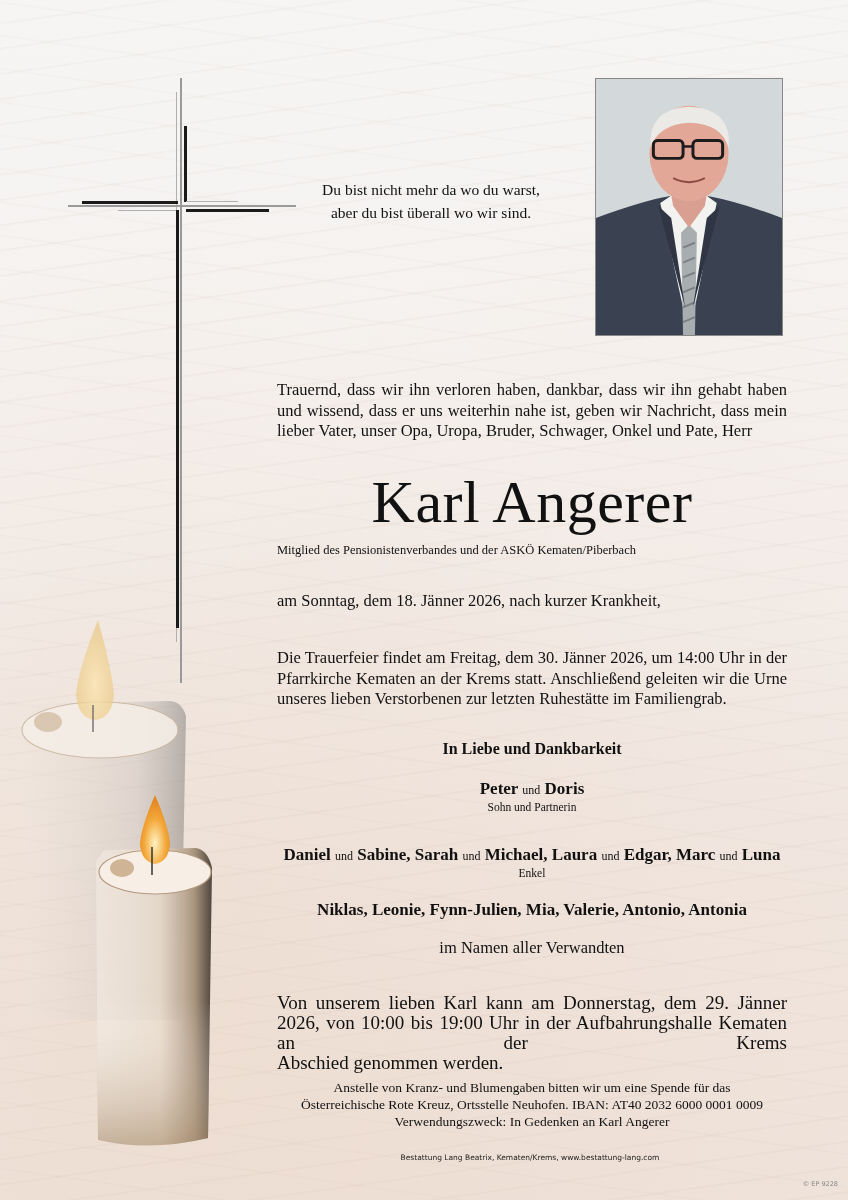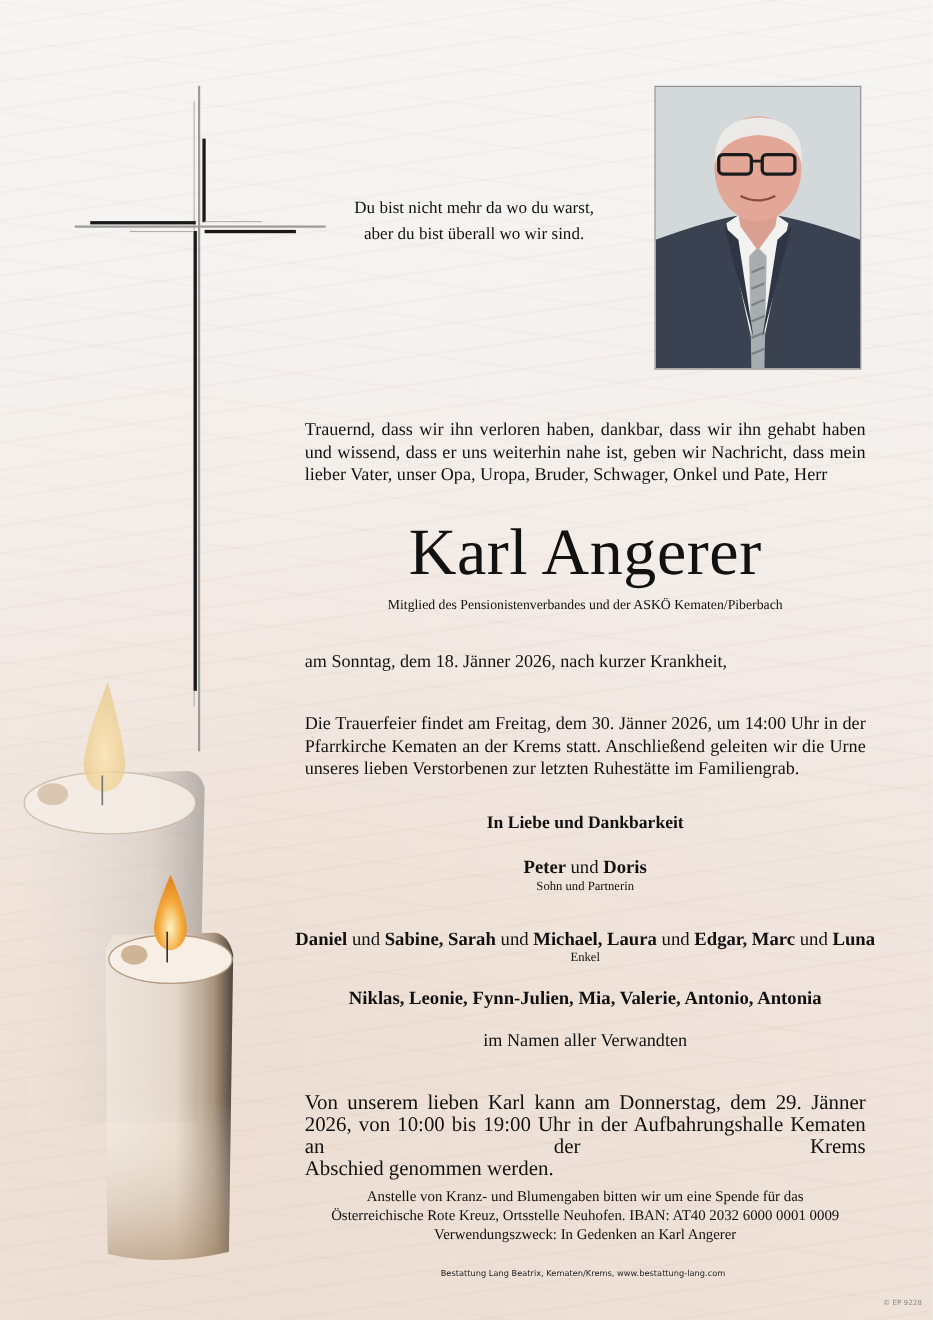--- a/index.html
+++ b/index.html
@@ -36,36 +36,36 @@
   }
   .intro {
     position: absolute; left: 277px; top: 380px; width: 510px;
     font-size: 16.5px; line-height: 20.5px; text-align: justify;
   }
   .name {
     position: absolute; left: 277px; top: 465px; width: 510px; text-align: center;
     font-size: 60px; line-height: 74px; letter-spacing: 0.5px;
   }
   .membership {
-    position: absolute; left: 277px; top: 542px; width: 510px; text-align: center;
+    position: absolute; left: 277px; top: 542px; width: 510px; 
     font-size: 12.5px; line-height: 16px;
   }
   .death {
     position: absolute; left: 277px; top: 590px; width: 510px; text-align: left;
     font-size: 16.5px; line-height: 21px;
   }
   .funeral {
     position: absolute; left: 277px; top: 648px; width: 510px;
     font-size: 16.5px; line-height: 20.5px; text-align: justify;
   }
   .mourners { position: absolute; left: 268px; top: 738px; width: 528px; text-align: center; }
   .mourners .head { font-weight: bold; font-size: 16px; line-height: 22px; }
   .grp { margin-top: 18px; }
   .grp .names { font-weight: bold; font-size: 17px; line-height: 20px; }
-  .grp .names .und { font-weight: normal; font-size: 17px; }
+  .grp .names .und { font-weight: normal; font-size: 12px; }
   .grp .rel { font-size: 11.5px; line-height: 14px; }
   .grp.first { margin-top: 19px; }
   .grp.enkel { margin-top: 31px; }
   .grp.urenkel { margin-top: 20px; font-family: Liberation Serif, serif; }
   .relatives { font-size: 16.5px; line-height: 20px; margin-top: 18px; }
   .viewing {
     position: absolute; left: 277px; top: 993px; width: 510px;
     font-size: 19px; line-height: 20px; text-align: justify;
   }
   .viewing .last { text-align-last: left; }

